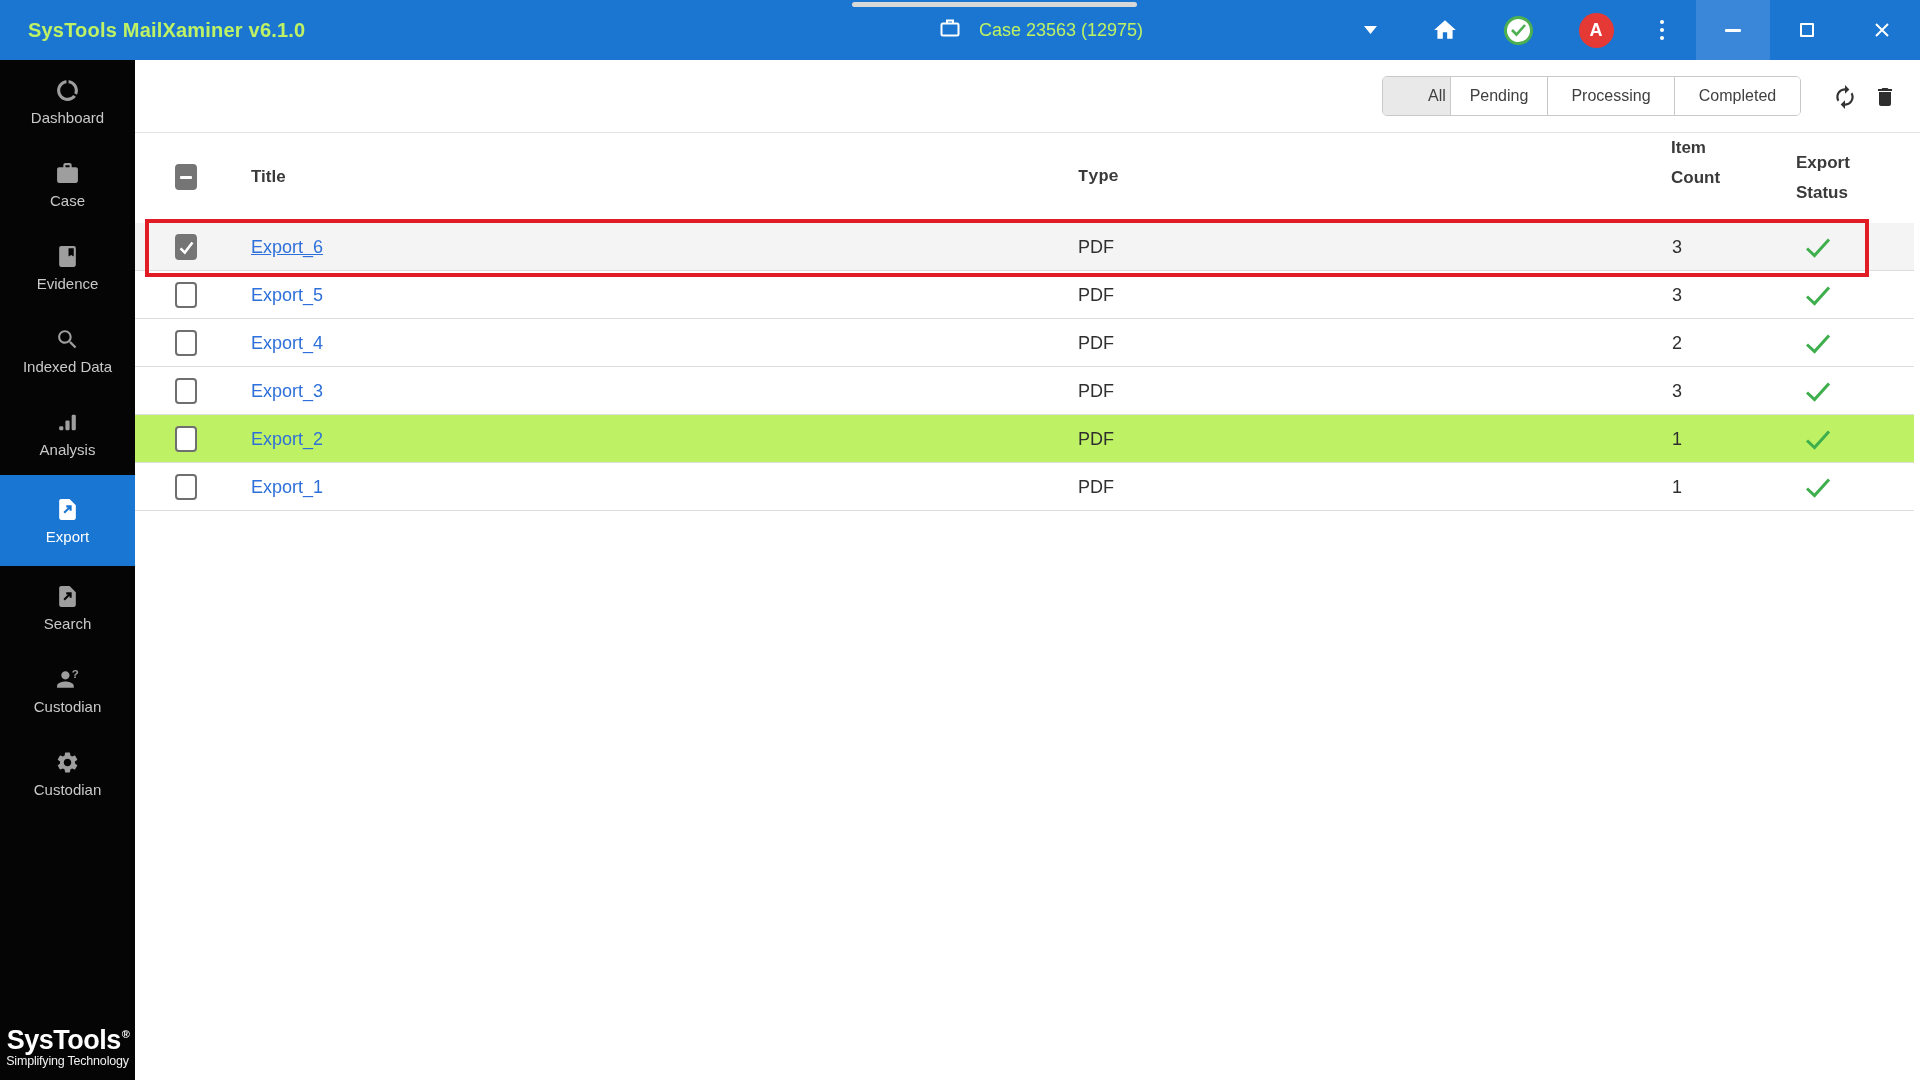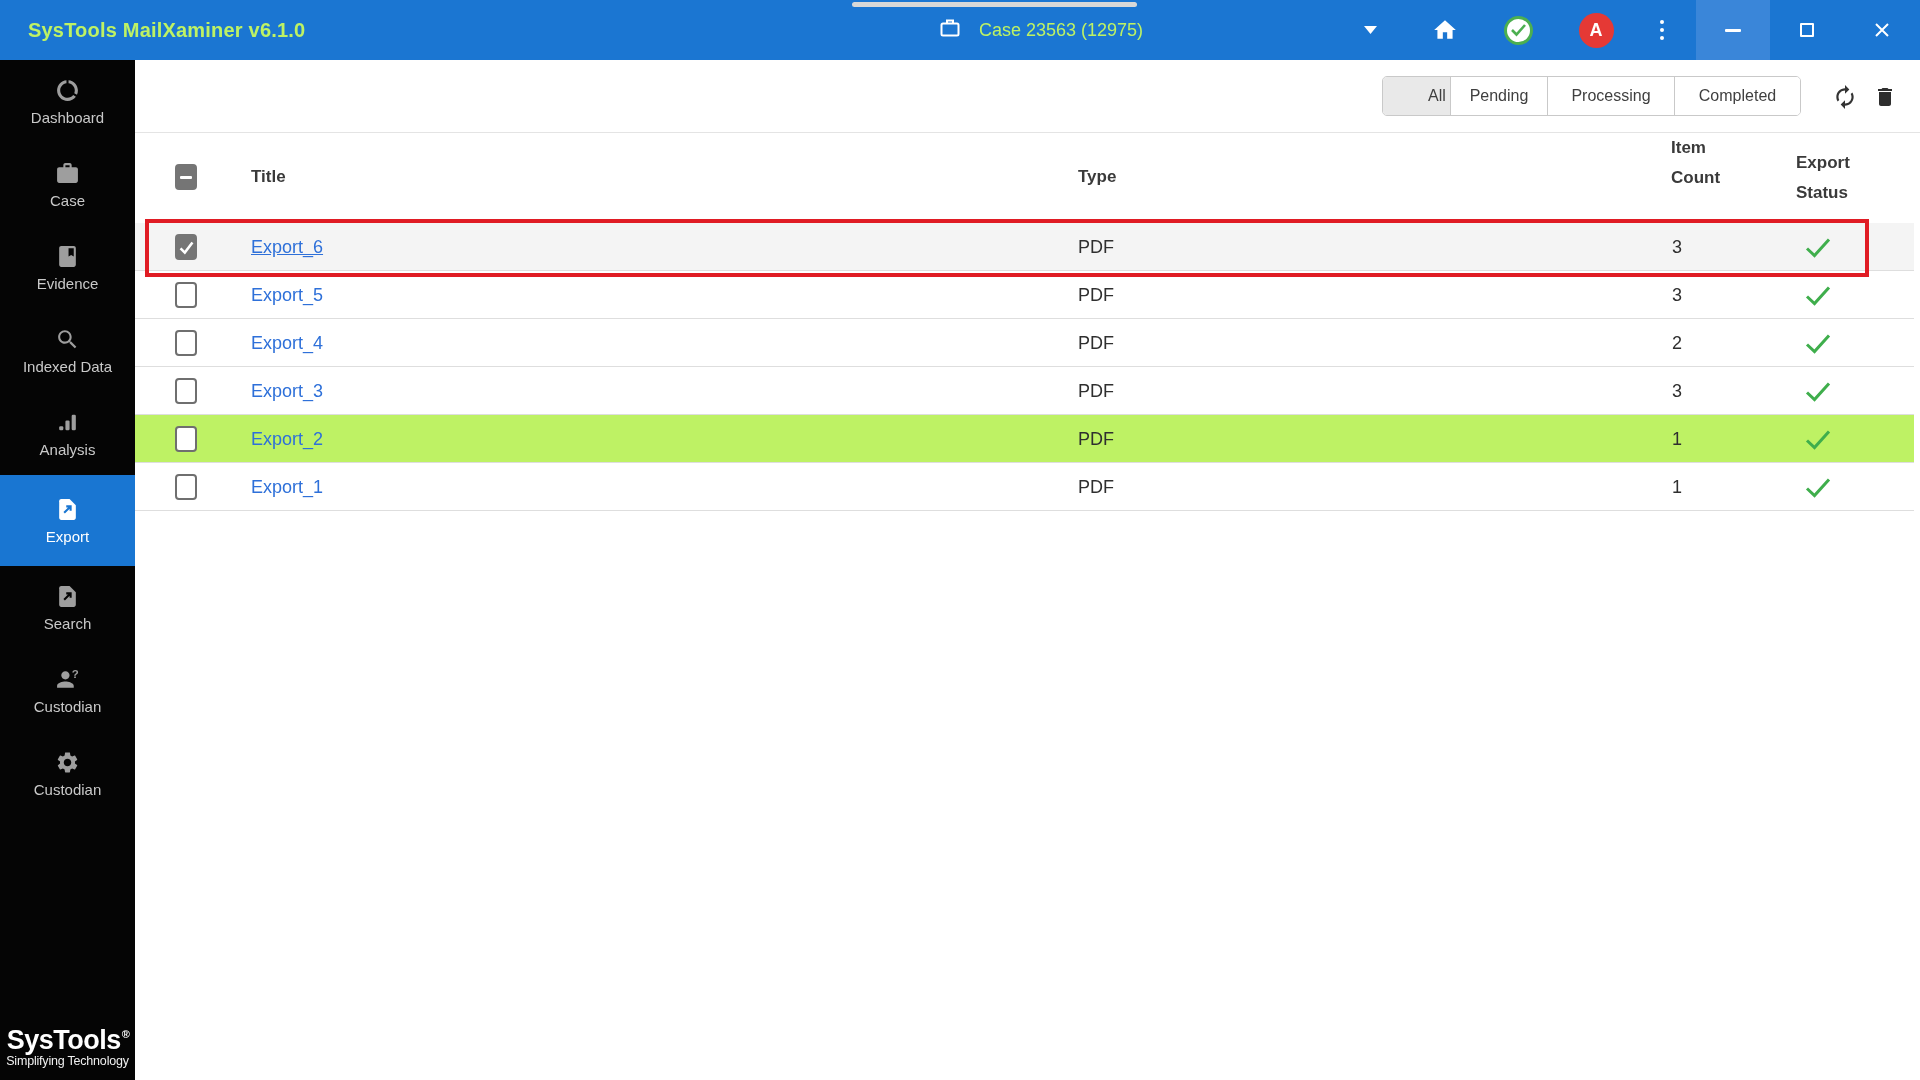--- a/index.html
+++ b/index.html
@@ -67,21 +67,21 @@
   .seg:first-child{border-left:none;}
   .seg.active{background:#e9e9e9;}
   .tool-icon-btn{position:absolute;top:23px;width:28px;height:28px;display:flex;align-items:center;
     justify-content:center;cursor:pointer;color:#333;}
   .refresh-btn{left:1696px;}
   .trash-btn{left:1736px;}
 
   
   .thead-cell{position:absolute;color:#3a3a3a;font-weight:bold;font-size:17px;line-height:30px;}
   .th-title{left:116px;top:102px;text-align:center;}
-  .th-type{left:943px;top:102px;}
+  .th-type{left:943px;top:102px;font-family:Liberation Mono, monospace;}
   .th-itemcount{left:1536px;top:73px;}
   .th-status{left:1661px;top:88px;}
   .header-cb{position:absolute;left:40px;top:104px;}
   .rows{position:absolute;left:0;top:163px;width:1779px;}
   .trow{position:relative;width:1779px;height:48px;border-bottom:1px solid #dedede;background:#fff;cursor:pointer;}
   .trow.shaded{background:#f4f4f4;}
   .trow.shaded-alt{background:#bef264;}
   .cell{position:absolute;top:0;height:48px;display:flex;align-items:center;font-size:18px;color:#2f2f2f;}
   .c-check{left:40px;}
   .c-title{left:116px;}

